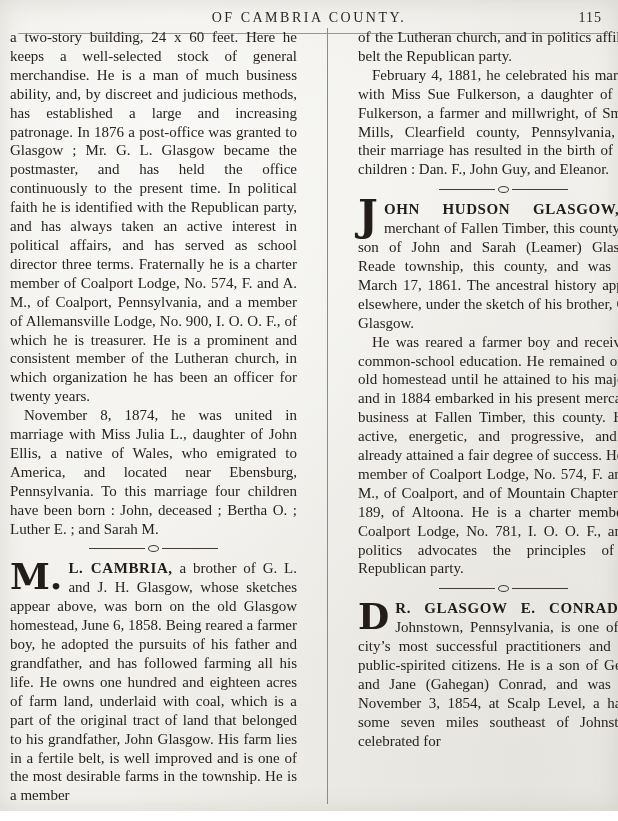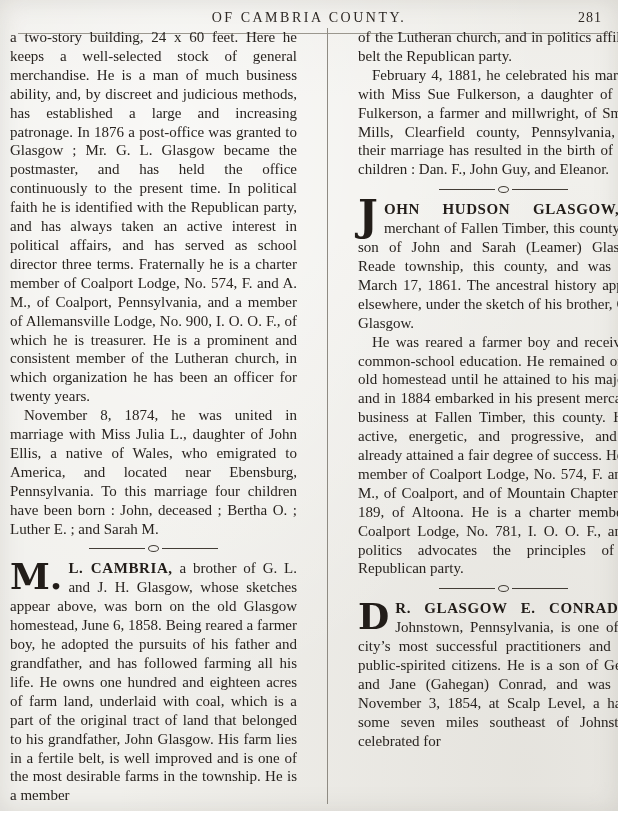--- a/index.html
+++ b/index.html
@@ -90,21 +90,21 @@
     color:#221d19;
   }
   .section { margin-top:1px; }
 </style>
 </head>
 <body>
 
 <div class="page">
 
   <div class="running-head">OF CAMBRIA COUNTY.</div>
-  <div class="page-number">281</div>
+  <div class="page-number">115</div>
   <div class="head-rule"></div>
 
   <div class="columns">
 
     <div class="col left">
       <p>a two-story building, 24 x 60 feet.  Here he keeps a well-selected stock of general merchandise.  He is a man of much business ability, and, by discreet and judicious methods, has established a large and increasing patronage. In 1876 a post-office was granted to Glasgow ; Mr. G. L. Glasgow became the postmaster, and has held the office continuously to the present time.  In political faith he is identified with the Republican party, and has always taken an active interest in political affairs, and has served as school director three terms. Fraternally he is a charter member of Coalport Lodge, No. 574, F. and A. M., of Coalport, Pennsylvania, and a member of Allemansville Lodge, No. 900, I. O. O. F., of which he is treasurer.  He is a prominent and consistent member of the Lutheran church, in which organization he has been an officer for twenty years.</p>
       <p class="indent">November 8, 1874, he was united in marriage with Miss Julia L., daughter of John Ellis, a native of Wales, who emigrated to America, and located near Ebensburg, Pennsylvania. To this marriage four children have been born : John, deceased ; Bertha O. ; Luther E. ; and Sarah M.</p>
 
       <div class="divider">
         <span class="seg"></span>

